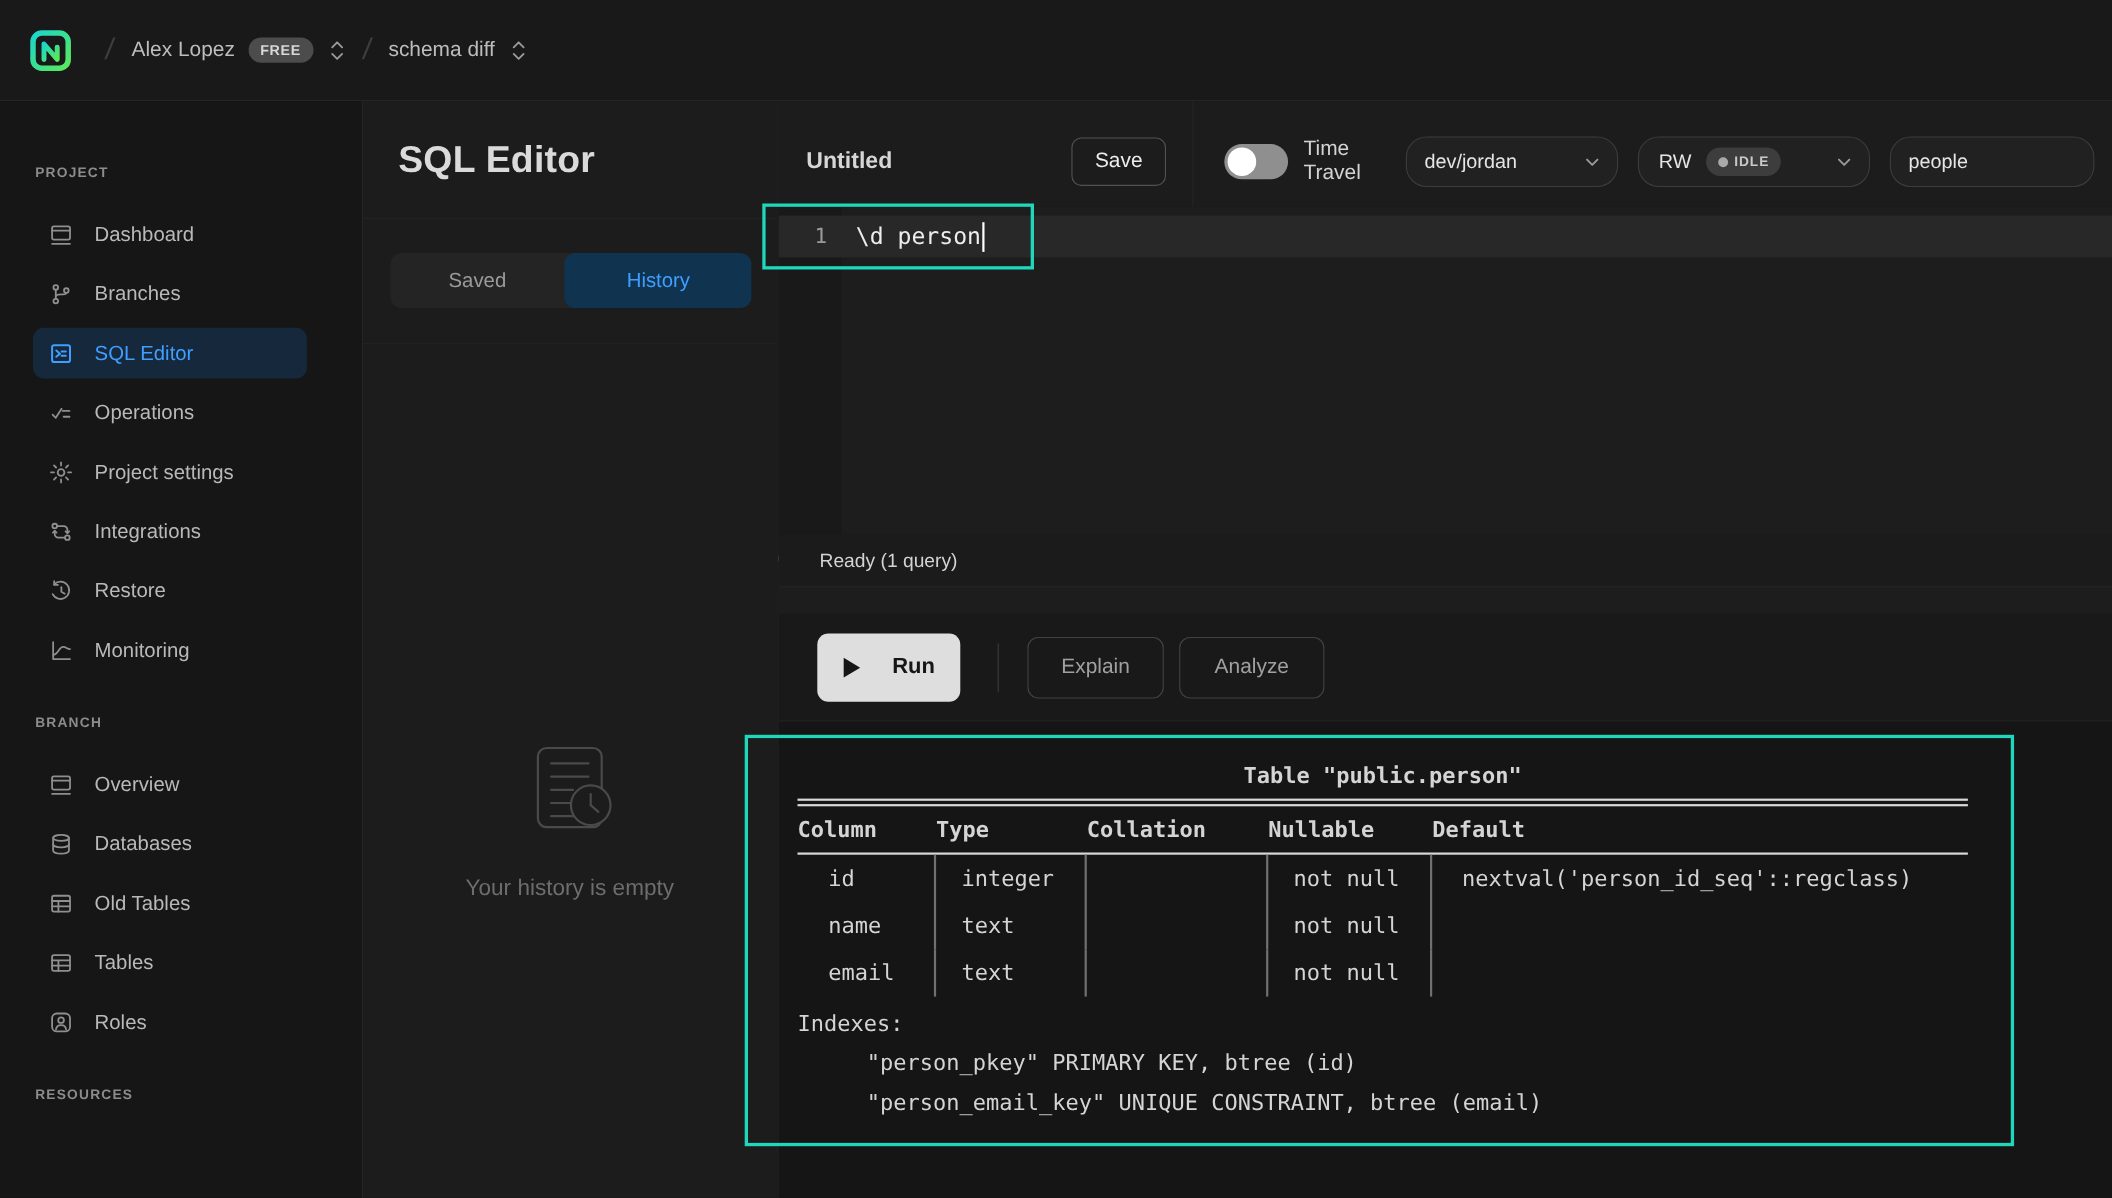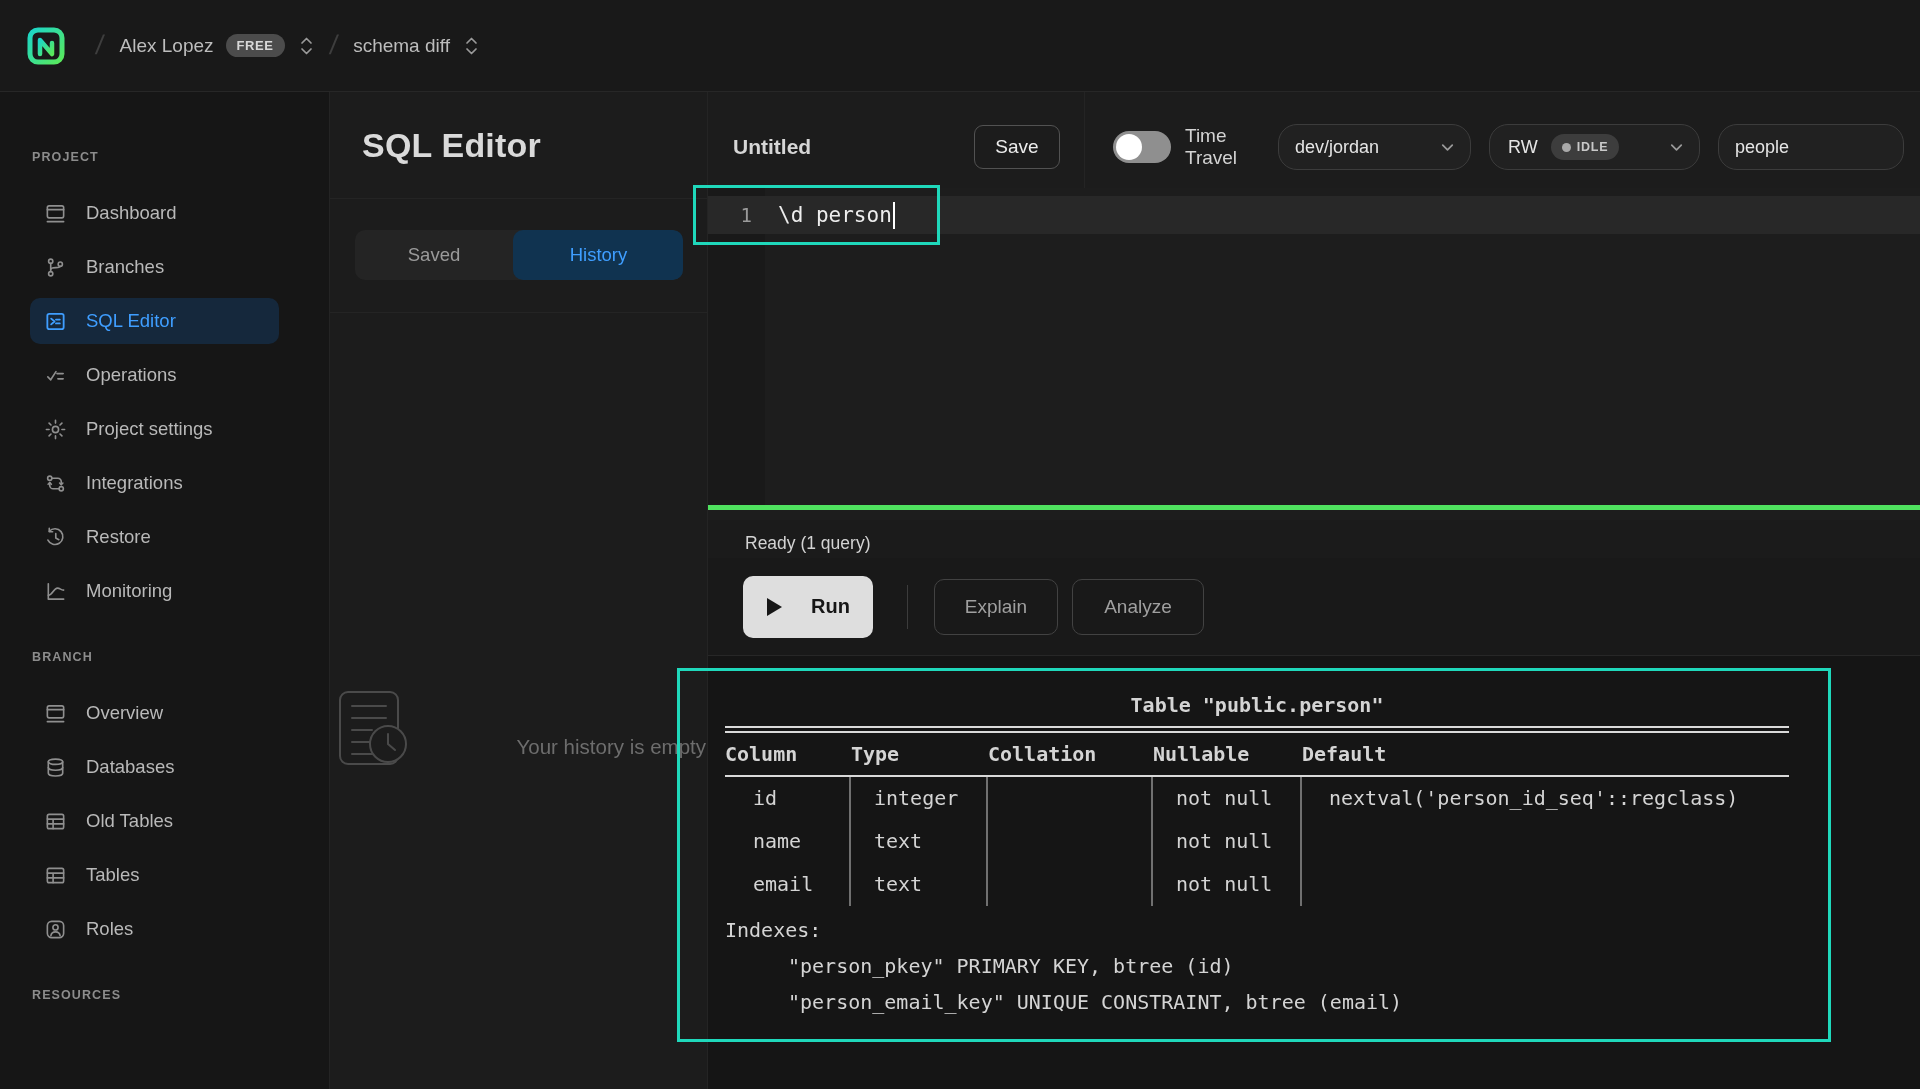--- a/index.html
+++ b/index.html
@@ -28,21 +28,21 @@
 
   
   .history { position:absolute; left:330px; top:92px; width:378px; bottom:0; background:#1c1c1c; border-right:1px solid #242424; }
   .history-head { height:107px; border-bottom:1px solid #242424; display:flex; align-items:center; padding-left:32px; }
   .history-title { font-size:34px; font-weight:700; color:#dadada; letter-spacing:.2px; }
   .tabs-row { height:114px; border-bottom:1px solid #242424; padding:31px 24px 0 25px; }
   .seg { display:grid; grid-template-columns:158px 171px; background:#242424; border-radius:10px; height:50px; overflow:hidden; }
   .seg .tab { display:flex; align-items:center; justify-content:center; font-size:18.5px; color:#9a9a9a; cursor:pointer; }
   .seg .tab.active { background:#103túb; }
   .seg .tab.active { background:#103350; color:#3f9eff; border-radius:10px; font-weight:500; }
-  .empty-wrap { position:absolute; left:0; right:1px; top:313px; bottom:0; display:flex; flex-direction:row; align-items:center; justify-content:space-between; }
+  .empty-wrap { position:absolute; left:0; right:1px; top:313px; bottom:0; display:flex; flex-direction:column; align-items:center; justify-content:center; }
   .empty-ic { margin-bottom:34px; }
   .empty-text { color:#6d6d6d; font-size:20.5px; }
 
   
   .editor { position:absolute; left:708px; top:92px; right:0; bottom:0; background:#1d1d1d; }
   .ed-head { position:absolute; left:0; top:0; right:0; height:96px; background:#1c1c1c; display:flex; }
   .doc-head { width:376px; display:flex; align-items:center; padding:14px 24px 0 25px; }
   .doc-title { color:#d6d6d6; font-size:21px; font-weight:700; }
   .save-btn { margin-left:auto; width:86px; height:44px; border:1px solid #525252; border-radius:9px; background:transparent; color:#ececec; font-size:19px; font-family:inherit; cursor:pointer; }
   .tt-toolbar { flex:1; border-left:1px solid #242424; display:flex; align-items:center; padding:14px 0 0 28px; }
@@ -60,21 +60,21 @@
   .sel-db { width:186px; margin-right:16px; }
 
   .code-area { position:absolute; left:0; top:96px; right:0; height:317px; background:#1d1d1d; }
   .gutter { position:absolute; left:0; top:0; width:57px; height:100%; background:#191919; }
   .cur-line { position:absolute; left:0; right:0; top:8px; height:38px; background:#282828; display:flex; align-items:center; }
   .lineno { width:57px; text-align:right; padding-right:13px; color:#9a9a9a; font:19px "DejaVu Sans Mono","Liberation Mono",monospace; flex:none; }
   .code-text { margin-left:13px; color:#ededed; font:21px "DejaVu Sans Mono","Liberation Mono",monospace; white-space:pre; }
   .caret { display:inline-block; width:2px; height:27px; background:#ffffff; vertical-align:middle; margin-left:1px; }
 
   .green-line { position:absolute; left:0; right:0; top:413px; height:5px; background:#4fe25f; }
-  .status-strip { position:absolute; left:0; right:0; top:428px; height:48px; background:#1b1b1b; border-bottom:1px solid #272727; display:flex; align-items:center; padding-left:37px; color:#d3d3d3; font-size:17.5px; }
+  .status-strip { position:absolute; left:0; right:0; top:394px; height:48px; background:#1b1b1b; border-bottom:1px solid #272727; display:flex; align-items:center; padding-left:37px; color:#d3d3d3; font-size:17.5px; }
   .actions-row { position:absolute; left:0; right:0; top:466px; height:98px; background:#191919; border-bottom:1px solid #272727; display:flex; align-items:center; padding-left:35px; }
   .run-btn { width:130px; height:62px; border:none; border-radius:10px; background:#dedede; color:#161616; font-size:20px; font-weight:700; font-family:inherit; display:flex; align-items:center; justify-content:center; gap:28px; cursor:pointer; }
   .vdiv { width:1px; height:44px; background:#3c3c3c; margin:0 26px 0 34px; }
   .ghost-btn { height:56px; border:1px solid #424242; border-radius:10px; background:transparent; color:#a0a0a0; font-size:19px; font-family:inherit; cursor:pointer; }
   .explain-btn { width:124px; margin-right:14px; }
   .analyze-btn { width:132px; }
 
   .results { position:absolute; left:0; right:0; top:564px; bottom:0; background:#151515; font-family:"DejaVu Sans Mono","Liberation Mono",monospace; color:#d4d4d4; }
   .psql { position:absolute; left:17px; top:28px; width:1064px; font-size:20px; }
   .t-title { height:42px; line-height:42px; text-align:center; font-weight:700; }

